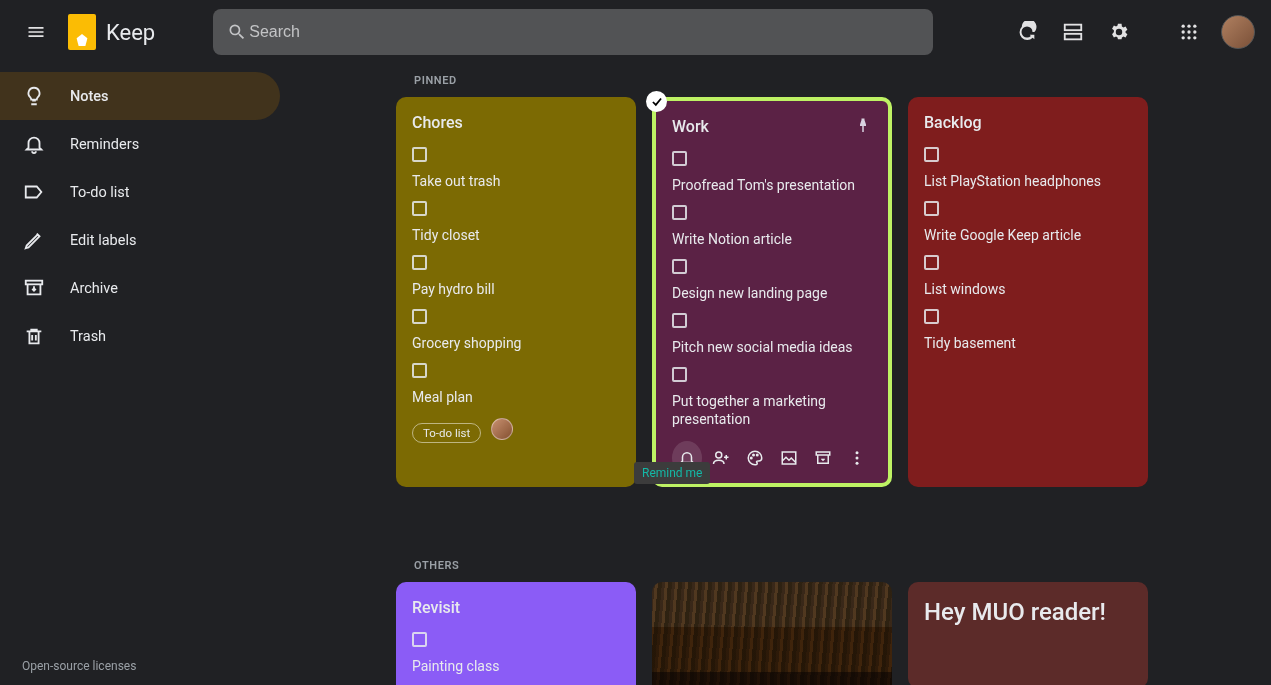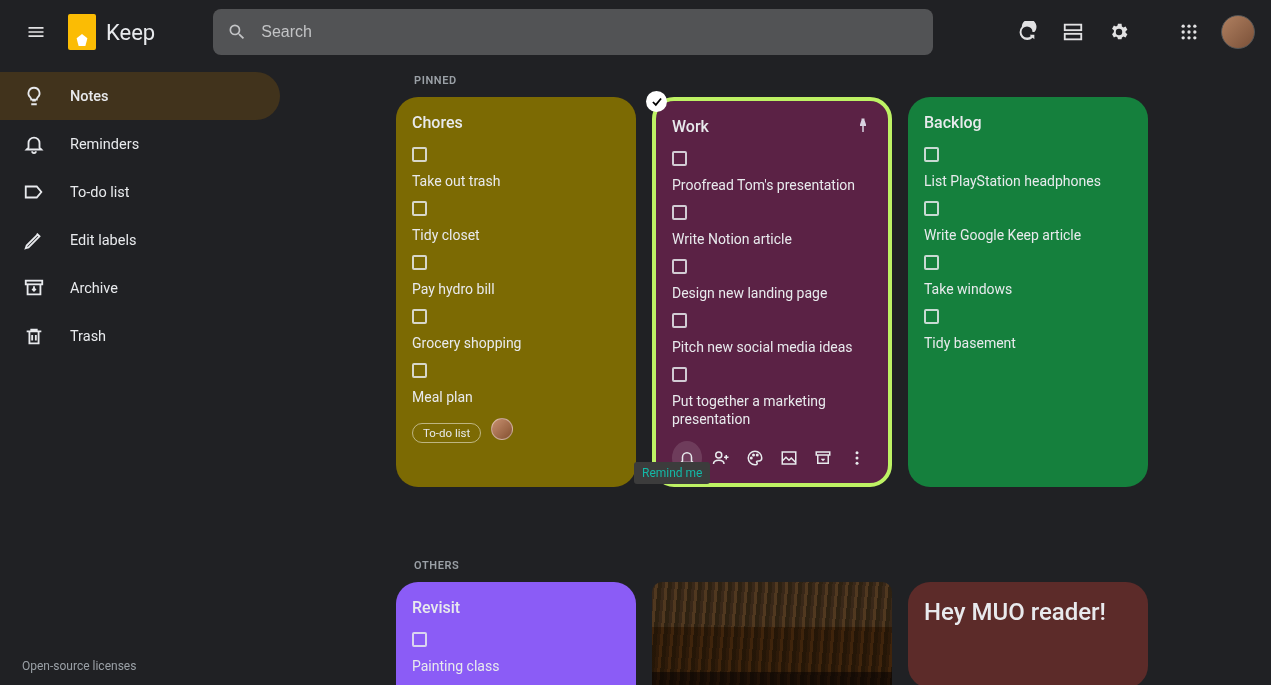--- a/index.html
+++ b/index.html
@@ -55,21 +55,21 @@
     font-weight: 400;
   }
   .search-wrap {
     flex: 0 0 720px;
     background: #525355;
     border-radius: 8px;
     height: 46px;
     display: flex;
     align-items: center;
     padding: 0 14px;
-    gap: 14px;
+    gap: 2px;
   }
   .search-wrap input {
     background: transparent;
     border: none;
     outline: none;
     color: #e8eaed;
     font-size: 16px;
     flex: 1;
   }
   .search-wrap input::placeholder { color: #c3c4c6; }
@@ -133,21 +133,21 @@
     font-weight:600;
     margin: 6px 0 10px 18px;
   }
   .grid {
     display: flex;
     gap: 16px;
     flex-wrap: wrap;
   }
   .card {
     width: 240px;
-    border-radius: 22px;
+    border-radius: 10px;
     padding: 16px 16px 14px;
     position: relative;
     color: #e8eaed;
   }
   .card-title { font-size: 16px; font-weight: 500; margin-bottom: 14px;}
   .check-item {
     display: flex;
     align-items: flex-start;
     gap: 10px;
     font-size: 14px;
@@ -429,33 +429,33 @@
         <div class="tbtn">
             <svg width="18" height="18" viewBox="0 0 24 24" fill="currentColor">
               <circle cx="12" cy="5" r="2"></circle>
               <circle cx="12" cy="12" r="2"></circle>
               <circle cx="12" cy="19" r="2"></circle>
             </svg>
           </div>
       </div>
     </div>
 
-    <div class="card" style="background:#15803d">
+    <div class="card" style="background:#7f1d1d">
       <div class="card-title">Backlog</div>
       <div class="check-item">
           <div class="checkbox"></div>
           <span>List PlayStation headphones</span>
         </div>
       <div class="check-item">
           <div class="checkbox"></div>
           <span>Write Google Keep article</span>
         </div>
       <div class="check-item">
           <div class="checkbox"></div>
-          <span>Take windows</span>
+          <span>List windows</span>
         </div>
       <div class="check-item">
           <div class="checkbox"></div>
           <span>Tidy basement</span>
         </div>
     </div>
   </div>
 
   <div class="tooltip">Remind me</div>
 

